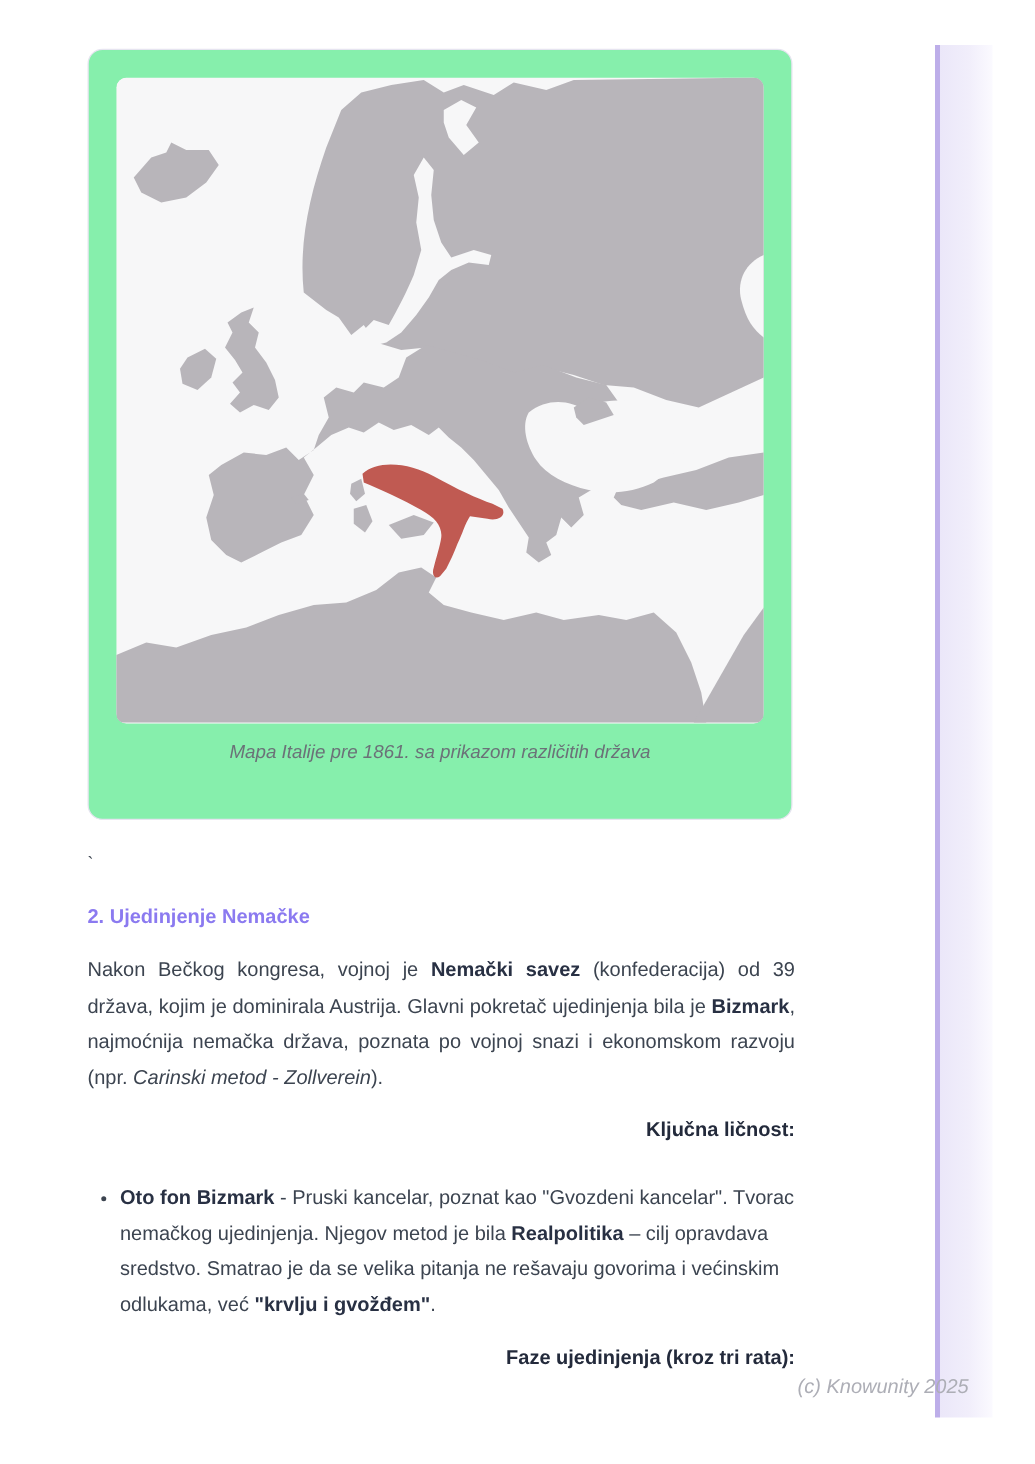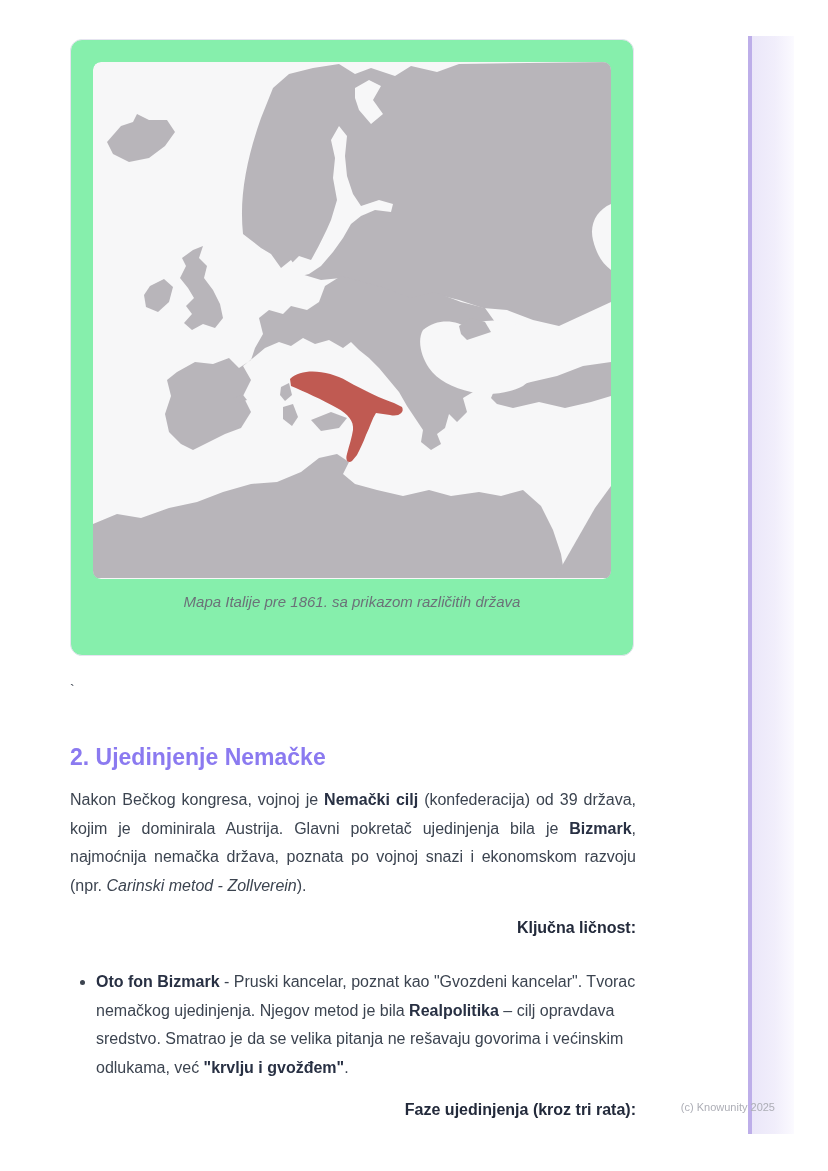--- a/index.html
+++ b/index.html
@@ -30,36 +30,36 @@
   }
   .map-svg { display:block; width:518px; height:517px; border-radius:8px; }
   .figure-caption {
     margin-top:14px; text-align:center;
     font-style:italic; font-size:15px; color:#6b7178;
   }
 
   .stray { margin-top:26px; height:20px; font-size:14px; color:#3c4450; }
 
   h2.section-title {
-    margin-top:42px; font-size:23px; line-height:26px; font-weight:700;
+    margin-top:19px; font-size:16px; line-height:26px; font-weight:700;
   }
   p.intro {
     margin-top:16px; font-size:16px; line-height:28.5px;
     text-align:justify;
   }
   b { color:#283043; }
   .subhead {
     margin-top:17px; font-size:16px; line-height:22px; font-weight:700; color:#232a3b;text-align:right;
   }
   ul.key-list { margin-top:29px; padding-left:26px; list-style:disc; }
   ul.key-list li { font-size:16px; line-height:28.5px; color:#3c4450; }
 
   .page-footer {
     position:absolute; right:53px; top:1101px;
-    font-size:11px; color:#adaeb6; z-index:3;
+    font-size:16px; color:#adaeb6; z-index:3;font-style:italic;
   }
 </style>
 </head>
 <body>
 
 <div class="edge-bar"></div>
 
 <div class="content">
 
   <div class="figure-card">
@@ -94,21 +94,21 @@
 
       <path d="M197,317 C210,305 236,309 254,319 C272,329 289,337 301,341 L309,345 C312,351 305,355 297,353 L283,351 C279,357 277,365 273,373 C270,381 267,387 264,393 L259,399 C255,402 252,398 254,392 C256,384 259,375 260,368 C261,359 255,352 244,346 C230,338 210,329 198,324 Z" fill="#c05a52"></path>
     </svg>
     <div class="figure-caption">Mapa Italije pre 1861. sa prikazom različitih država</div>
   </div>
 
   <div class="stray">`</div>
 
   <h2 class="section-title" style="color: rgb(139, 122, 240);">2. Ujedinjenje Nemačke</h2>
 
-  <p class="intro"><span>Nakon Bečkog kongresa, vojnoj je </span><b>Nemački cilj</b><span> (konfederacija) od 39 država, kojim je dominirala Austrija. Glavni pokretač ujedinjenja bila je </span><b>Bizmark</b><span>, najmoćnija nemačka država, poznata po vojnoj snazi i ekonomskom razvoju (npr. </span><i>Carinski metod - Zollverein</i><span>).</span></p>
+  <p class="intro"><span>Nakon Bečkog kongresa, vojnoj je </span><b>Nemački savez</b><span> (konfederacija) od 39 država, kojim je dominirala Austrija. Glavni pokretač ujedinjenja bila je </span><b>Bizmark</b><span>, najmoćnija nemačka država, poznata po vojnoj snazi i ekonomskom razvoju (npr. </span><i>Carinski metod - Zollverein</i><span>).</span></p>
 
   <div class="subhead">Ključna ličnost:</div>
 
   <ul class="key-list">
     <li><b>Oto fon Bizmark</b><span> - Pruski kancelar, poznat kao "Gvozdeni kancelar". Tvorac nemačkog ujedinjenja. Njegov metod je bila </span><b>Realpolitika</b><span> – cilj opravdava sredstvo. Smatrao je da se velika pitanja ne rešavaju govorima i većinskim odlukama, već </span><b>"krvlju i gvožđem"</b><span>.</span></li>
   </ul>
 
   <div class="subhead">Faze ujedinjenja (kroz tri rata):</div>
 
 </div>

